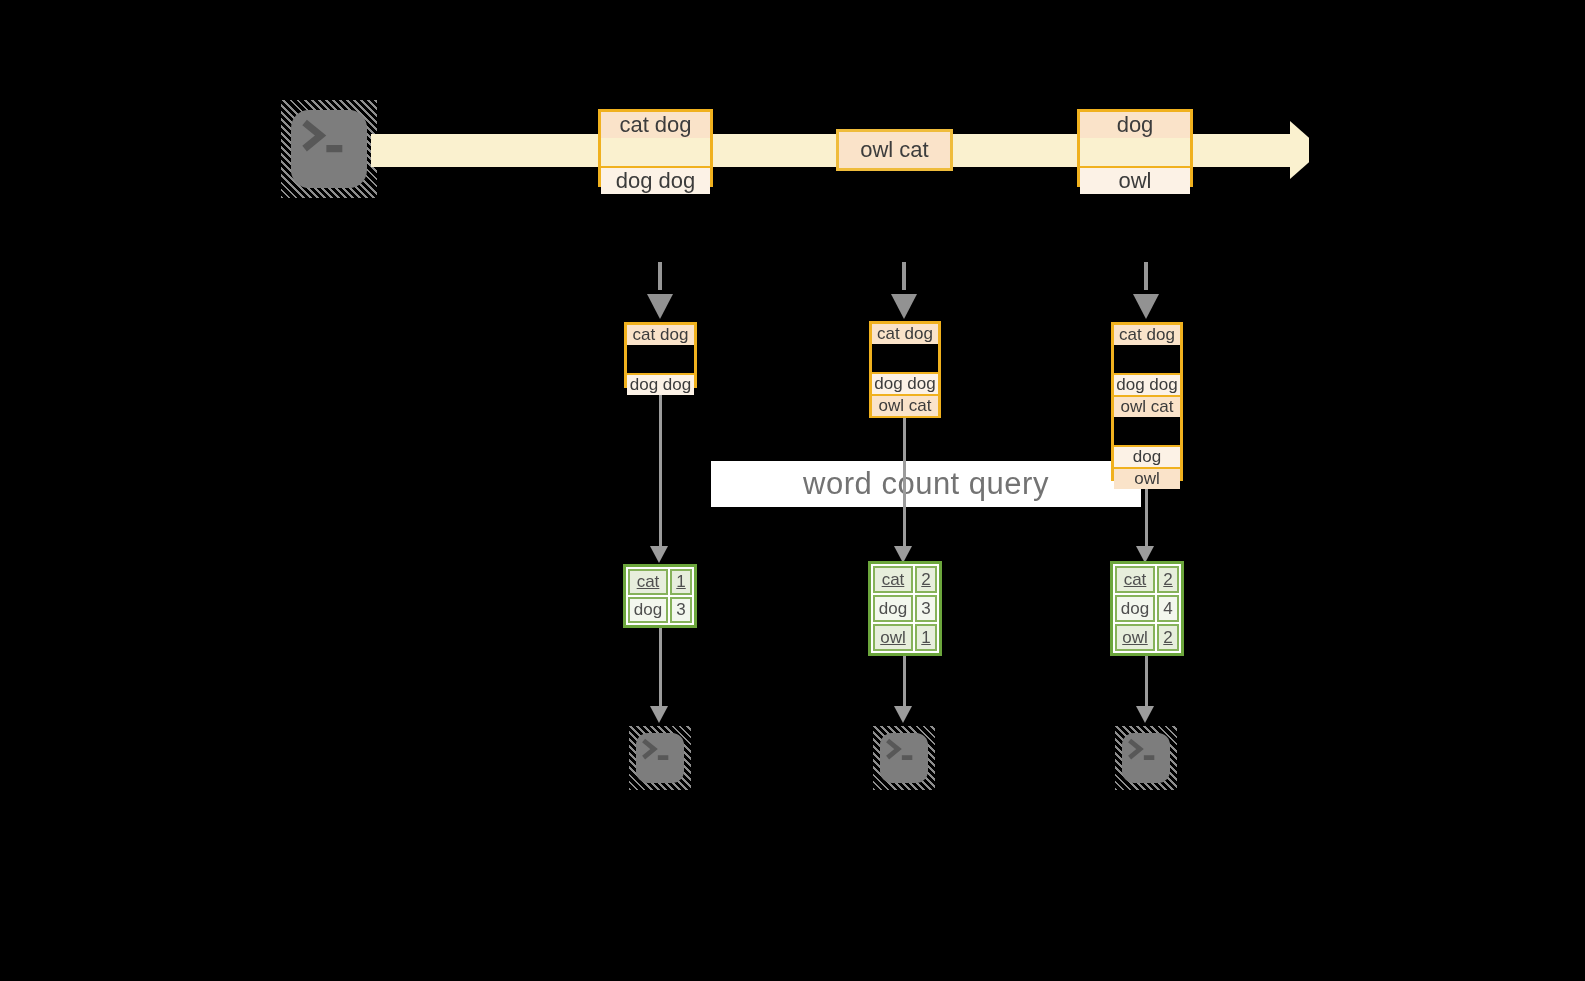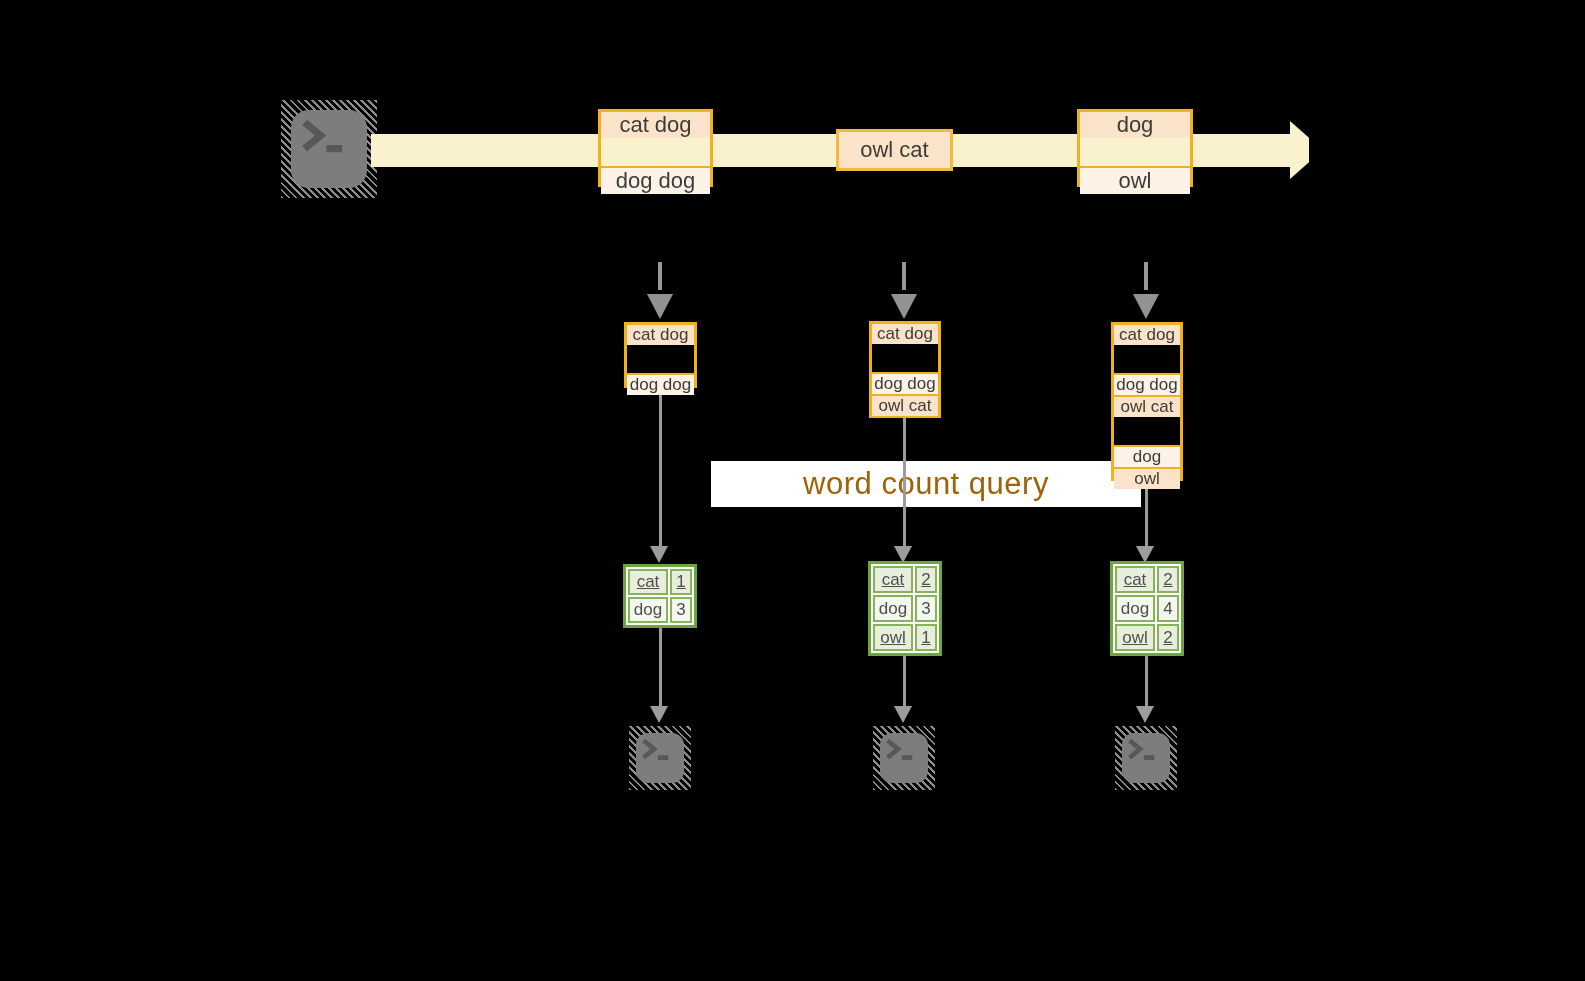--- a/index.html
+++ b/index.html
@@ -43,21 +43,21 @@
   .vline{position:absolute;width:3px;background:#9C9C9C;z-index:2;}
   .dash{position:absolute;width:4px;background:#979797;z-index:2;}
   .ah{position:absolute;width:0;height:0;z-index:2;
       border-left:9px solid transparent;border-right:9px solid transparent;border-top:17px solid #9C9C9C;}
   .ah-big{position:absolute;width:0;height:0;z-index:2;
       border-left:13px solid transparent;border-right:13px solid transparent;border-top:25px solid #929292;}
   
   .query-label{
     position:absolute;left:711px;top:461px;width:430px;height:46px;background:#ffffff;z-index:1;
     display:flex;align-items:center;justify-content:center;
-    font-size:31px;color:#a16207;letter-spacing:.5px;
+    font-size:31px;color:#737373;letter-spacing:.5px;
   }
   
   .count-table{
     position:absolute;box-sizing:border-box;z-index:3;
     background:#ffffff;border:3px solid #6CA63C;
     display:grid;grid-template-columns:40px 22px;gap:2px;padding:2px;
   }
   .count-table .tcell{
     box-sizing:border-box;border:2px solid #86B25A;
     display:flex;align-items:center;justify-content:center;

